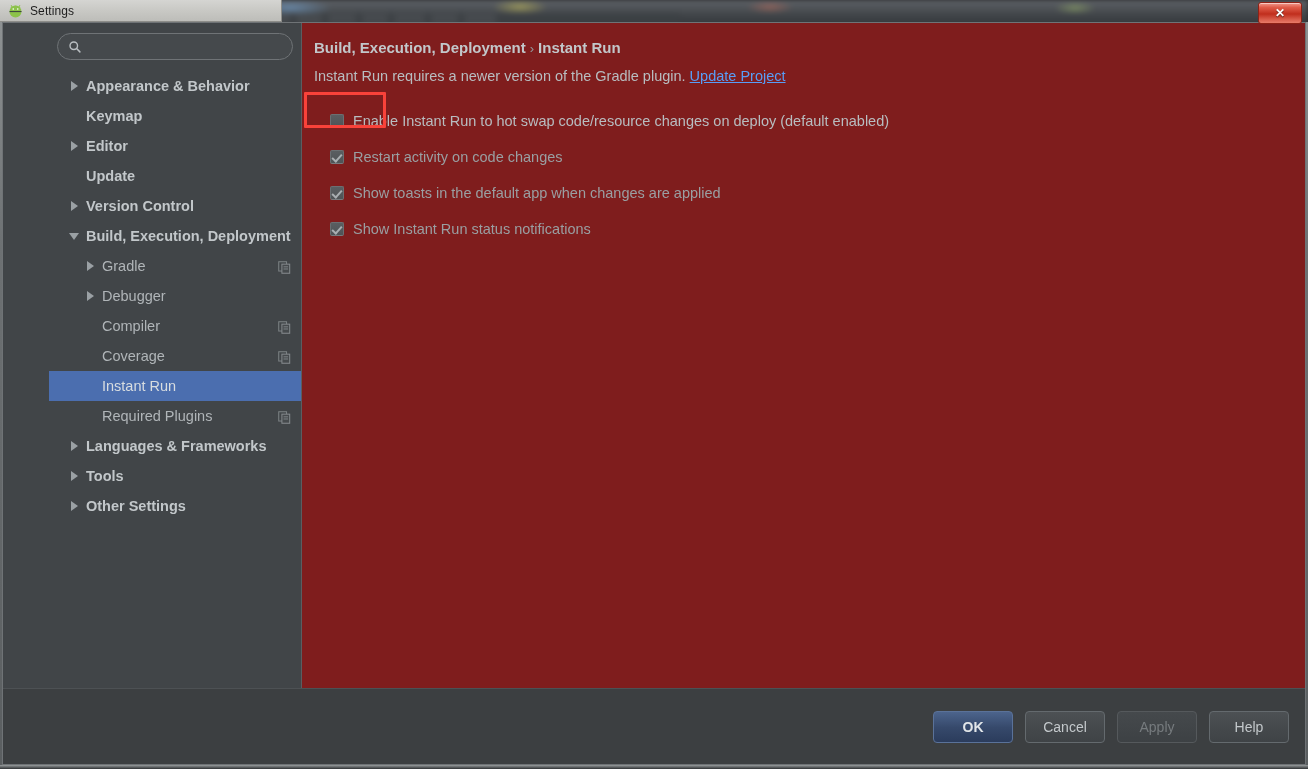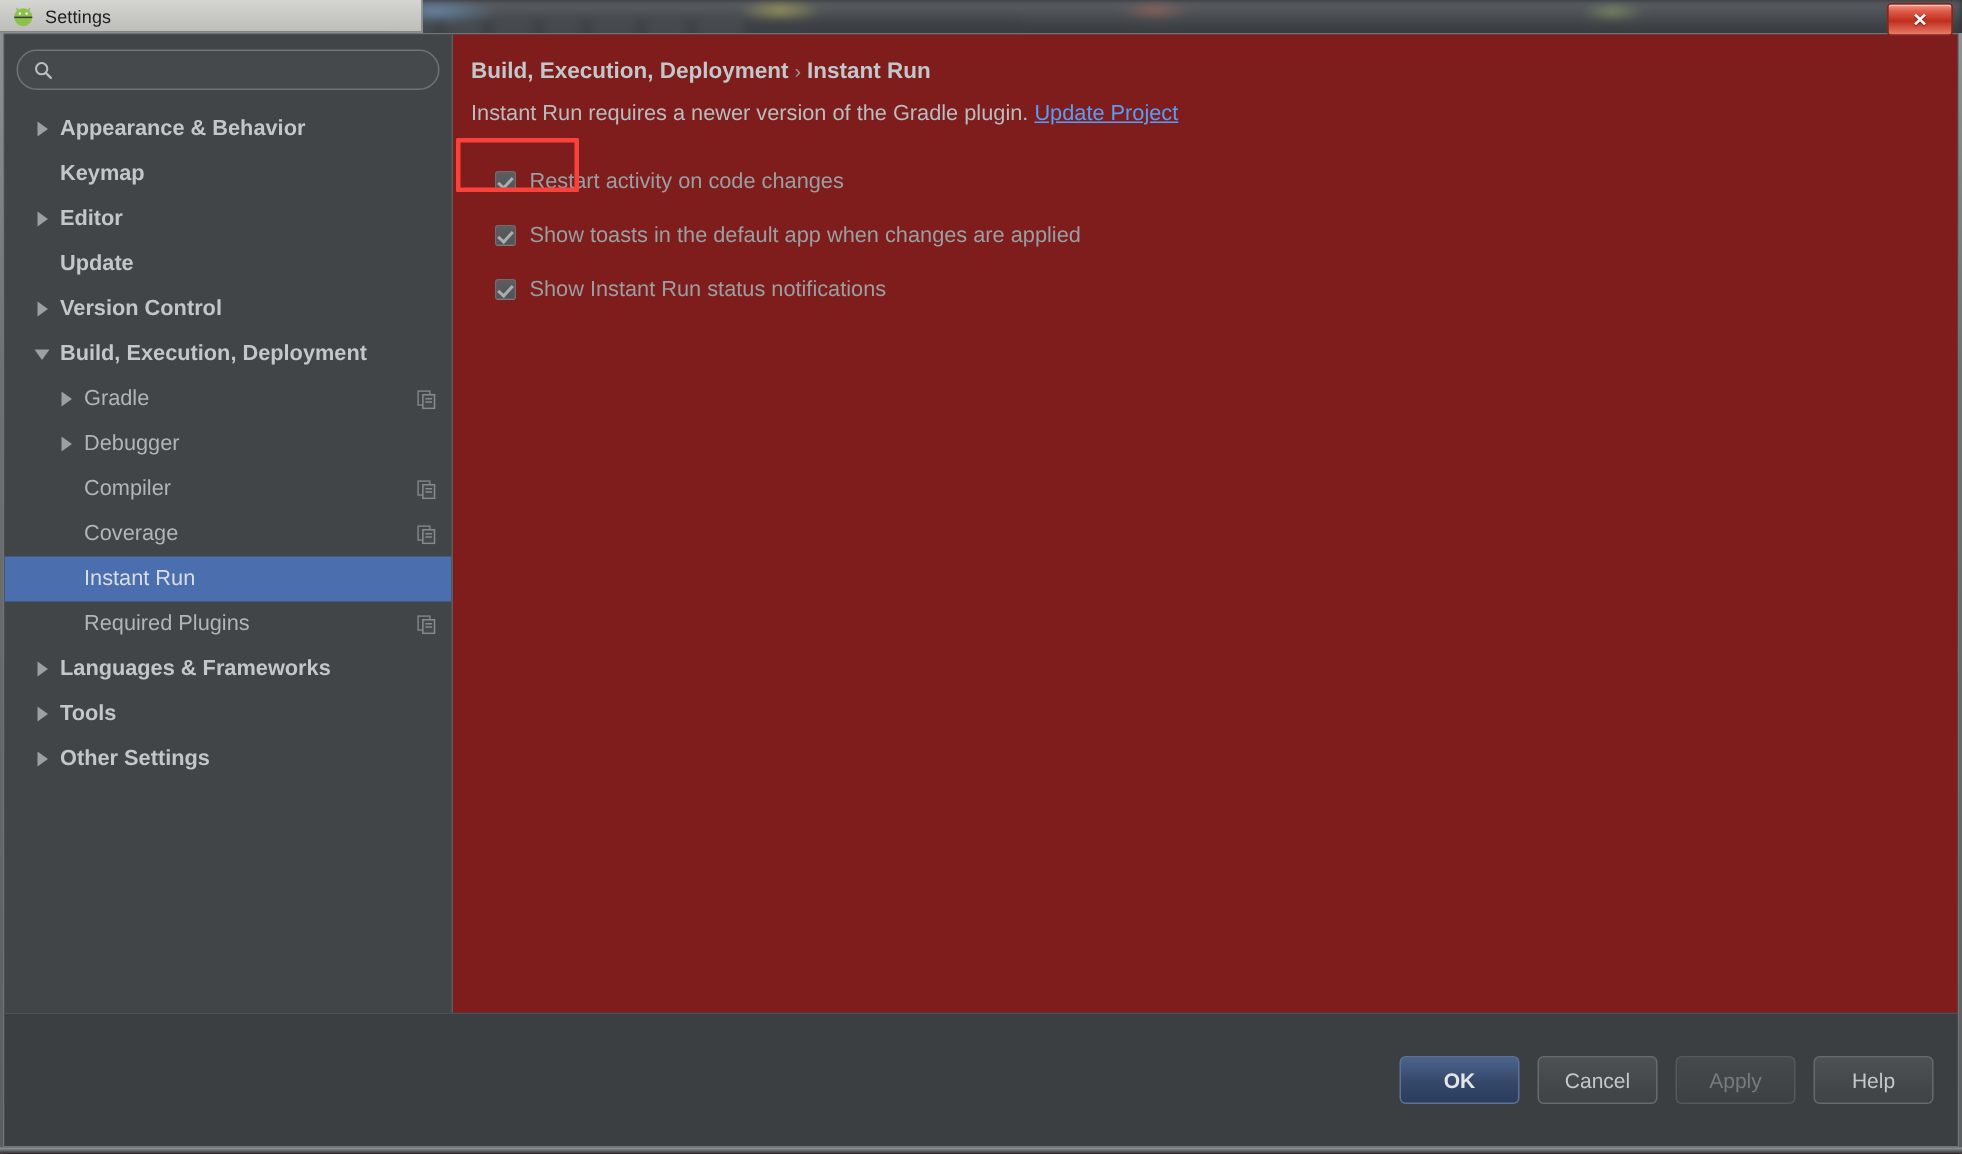--- a/index.html
+++ b/index.html
@@ -127,20 +127,21 @@
 
   
   .sidebar {
     width: 299px;
     box-sizing: border-box;
     background: #414548;
     border-right: 1px solid #5a5e61;
     display: flex;
     flex-direction: column;
     padding-top: 10px;
+    padding-left: 46px;
   }
   .search-wrap {
     padding: 0 8px 0 8px;
     margin-bottom: 9px;
   }
   .search-box {
     height: 27px;
     border: 1px solid #6f7376;
     border-radius: 14px;
     background: #45494c;
@@ -287,21 +288,21 @@
   .annotation {
     position: absolute;
     border: 3px solid #f9423a;
     pointer-events: none;
     z-index: 20;
     border-radius: 1px;
   }
 
   
   .buttonbar {
-    height: 89px;
+    height: 76px;
     background: #3c3f41;
     border-top: 1px solid #4d5154;
     display: flex;
     align-items: center;
     justify-content: flex-end;
     padding-right: 16px;
     box-sizing: border-box;
     gap: 12px;
   }
   .btn {
@@ -493,20 +494,24 @@
         <div class="breadcrumb">
           <span>Build, Execution, Deployment</span><span class="sep">›</span><span>Instant Run</span>
         </div>
 
         <div class="notice">
           <span>Instant Run requires a newer version of the Gradle plugin.</span>
           <a href="#">Update Project</a>
         </div>
 
         <div id="checkbox-list">
+            <div class="chk-row">
+              <span class="chk"></span>
+              <span class="chk-label">Enable Instant Run to hot swap code/resource changes on deploy (default enabled)</span>
+            </div>
             <div class="chk-row disabled">
               <span class="chk checked"></span>
               <span class="chk-label">Restart activity on code changes</span>
             </div>
             <div class="chk-row disabled">
               <span class="chk checked"></span>
               <span class="chk-label">Show toasts in the default app when changes are applied</span>
             </div>
             <div class="chk-row disabled">
               <span class="chk checked"></span>

